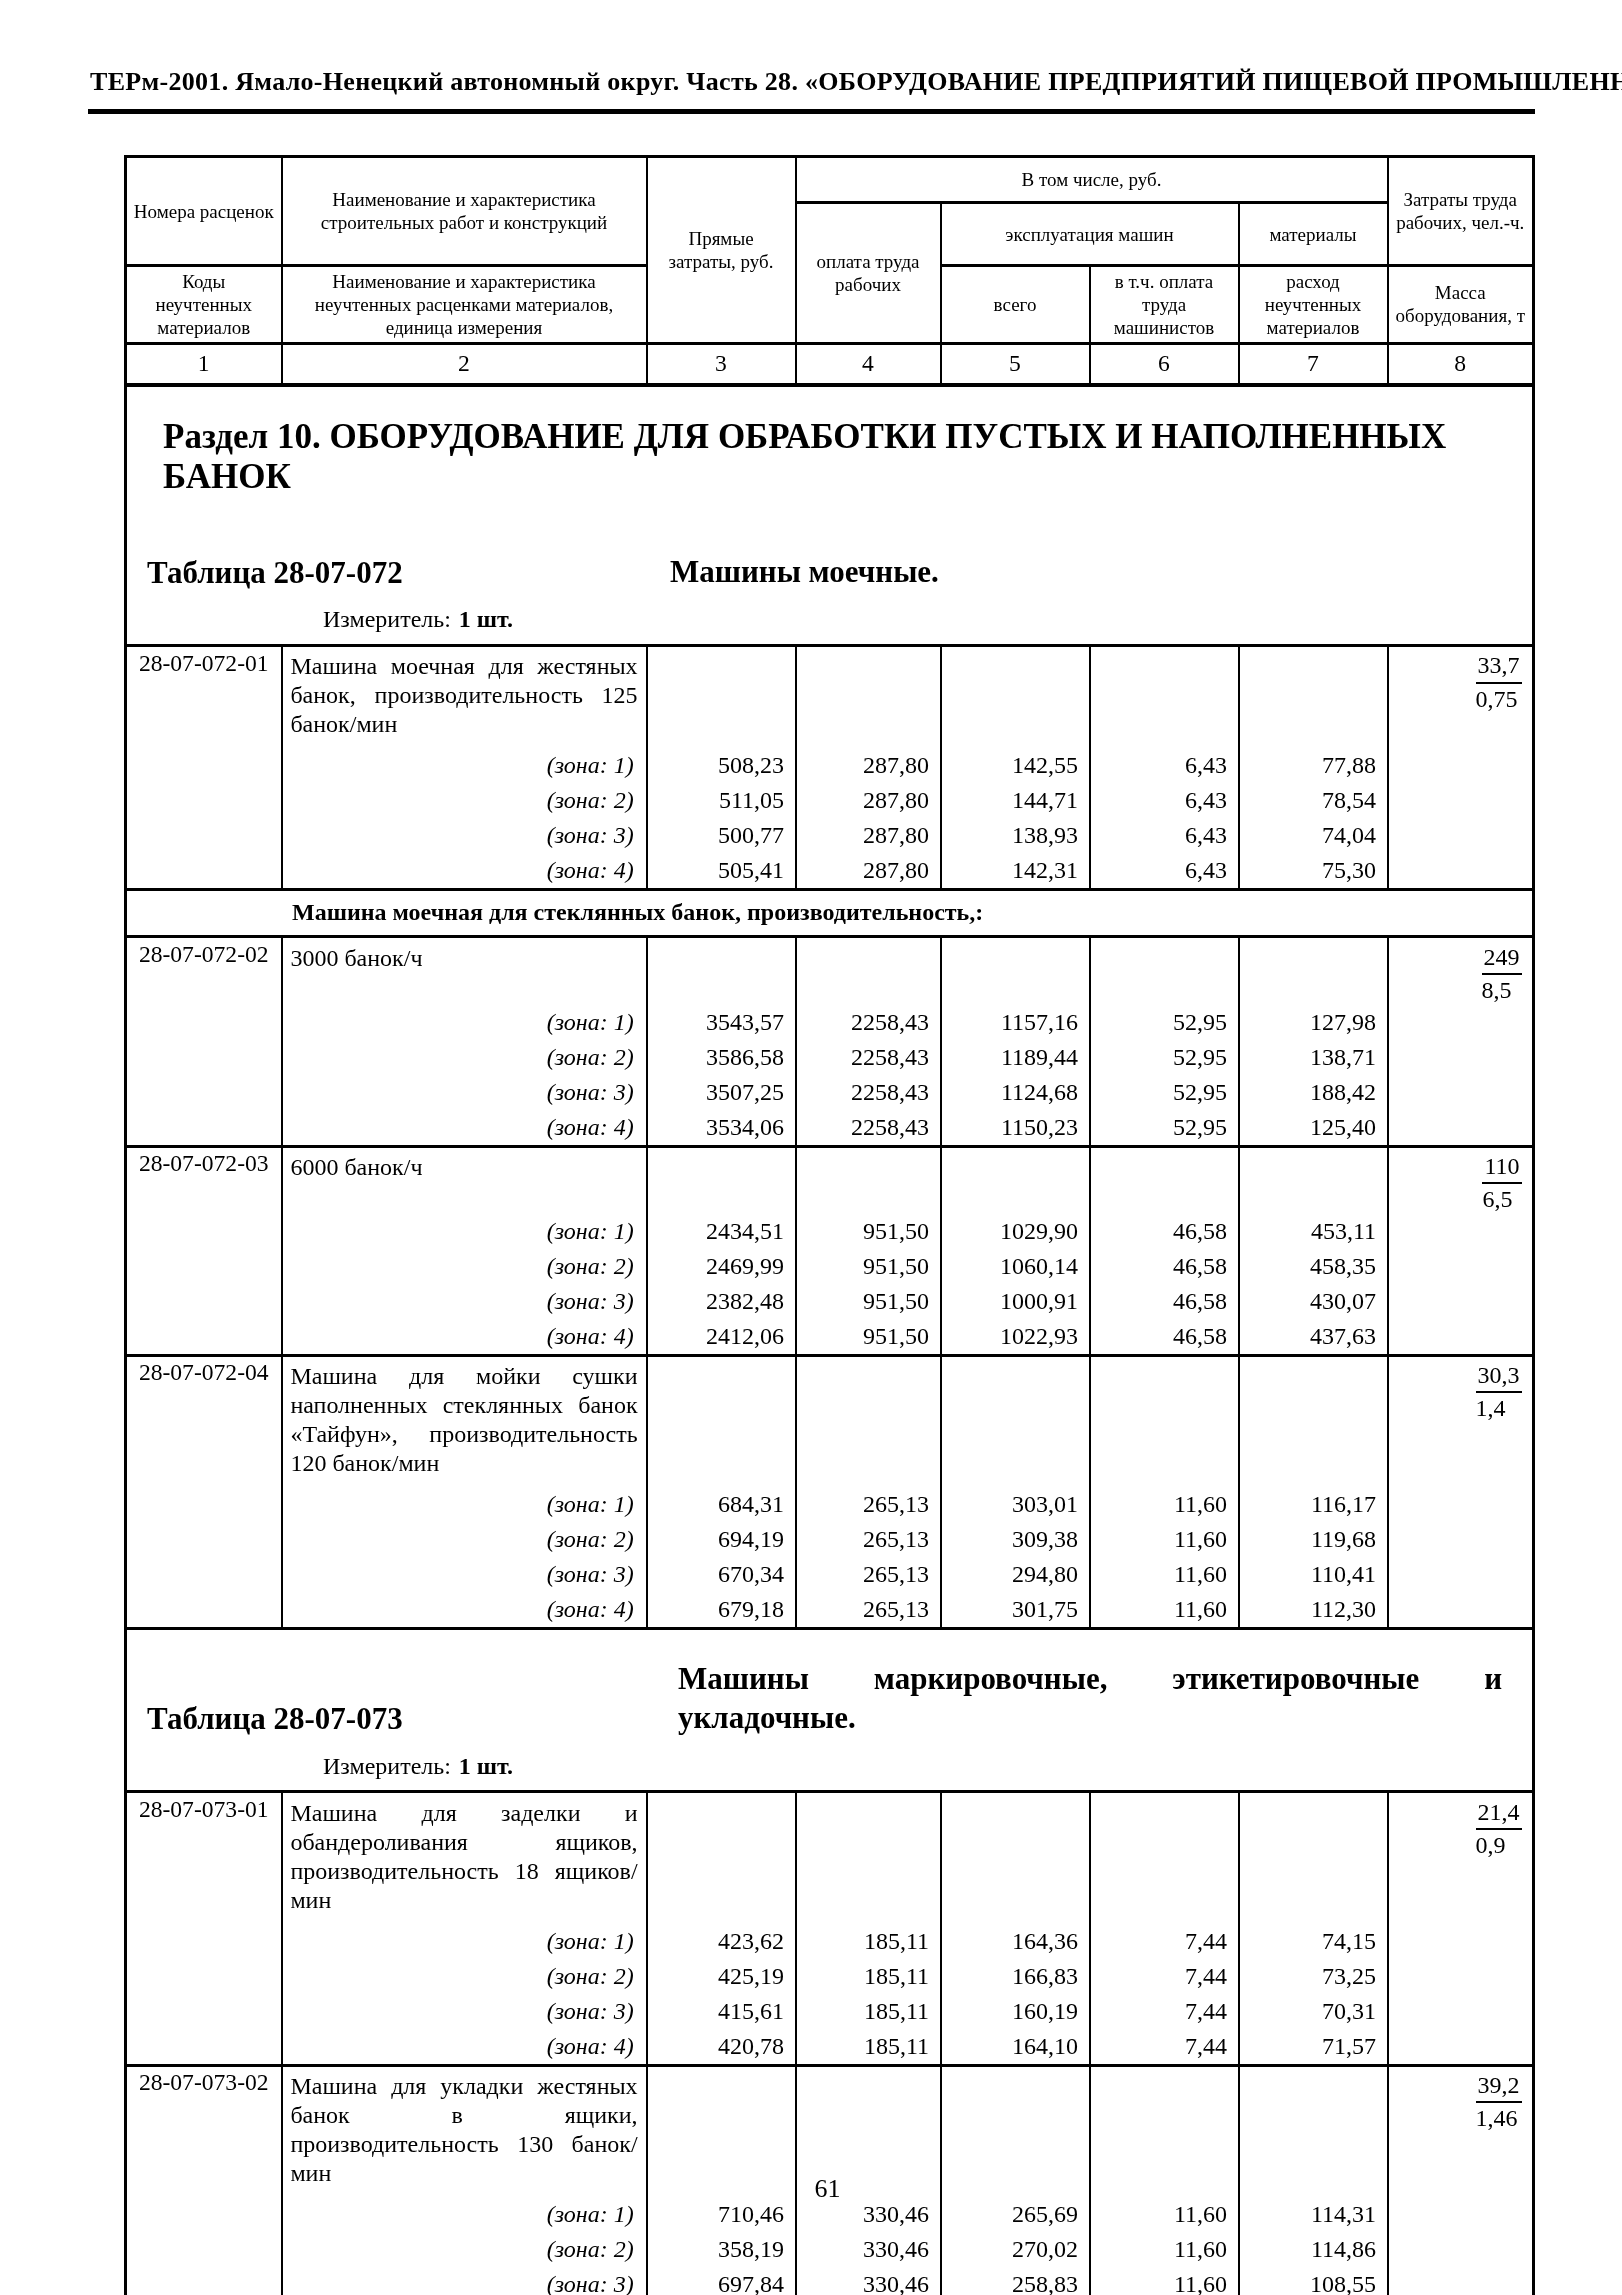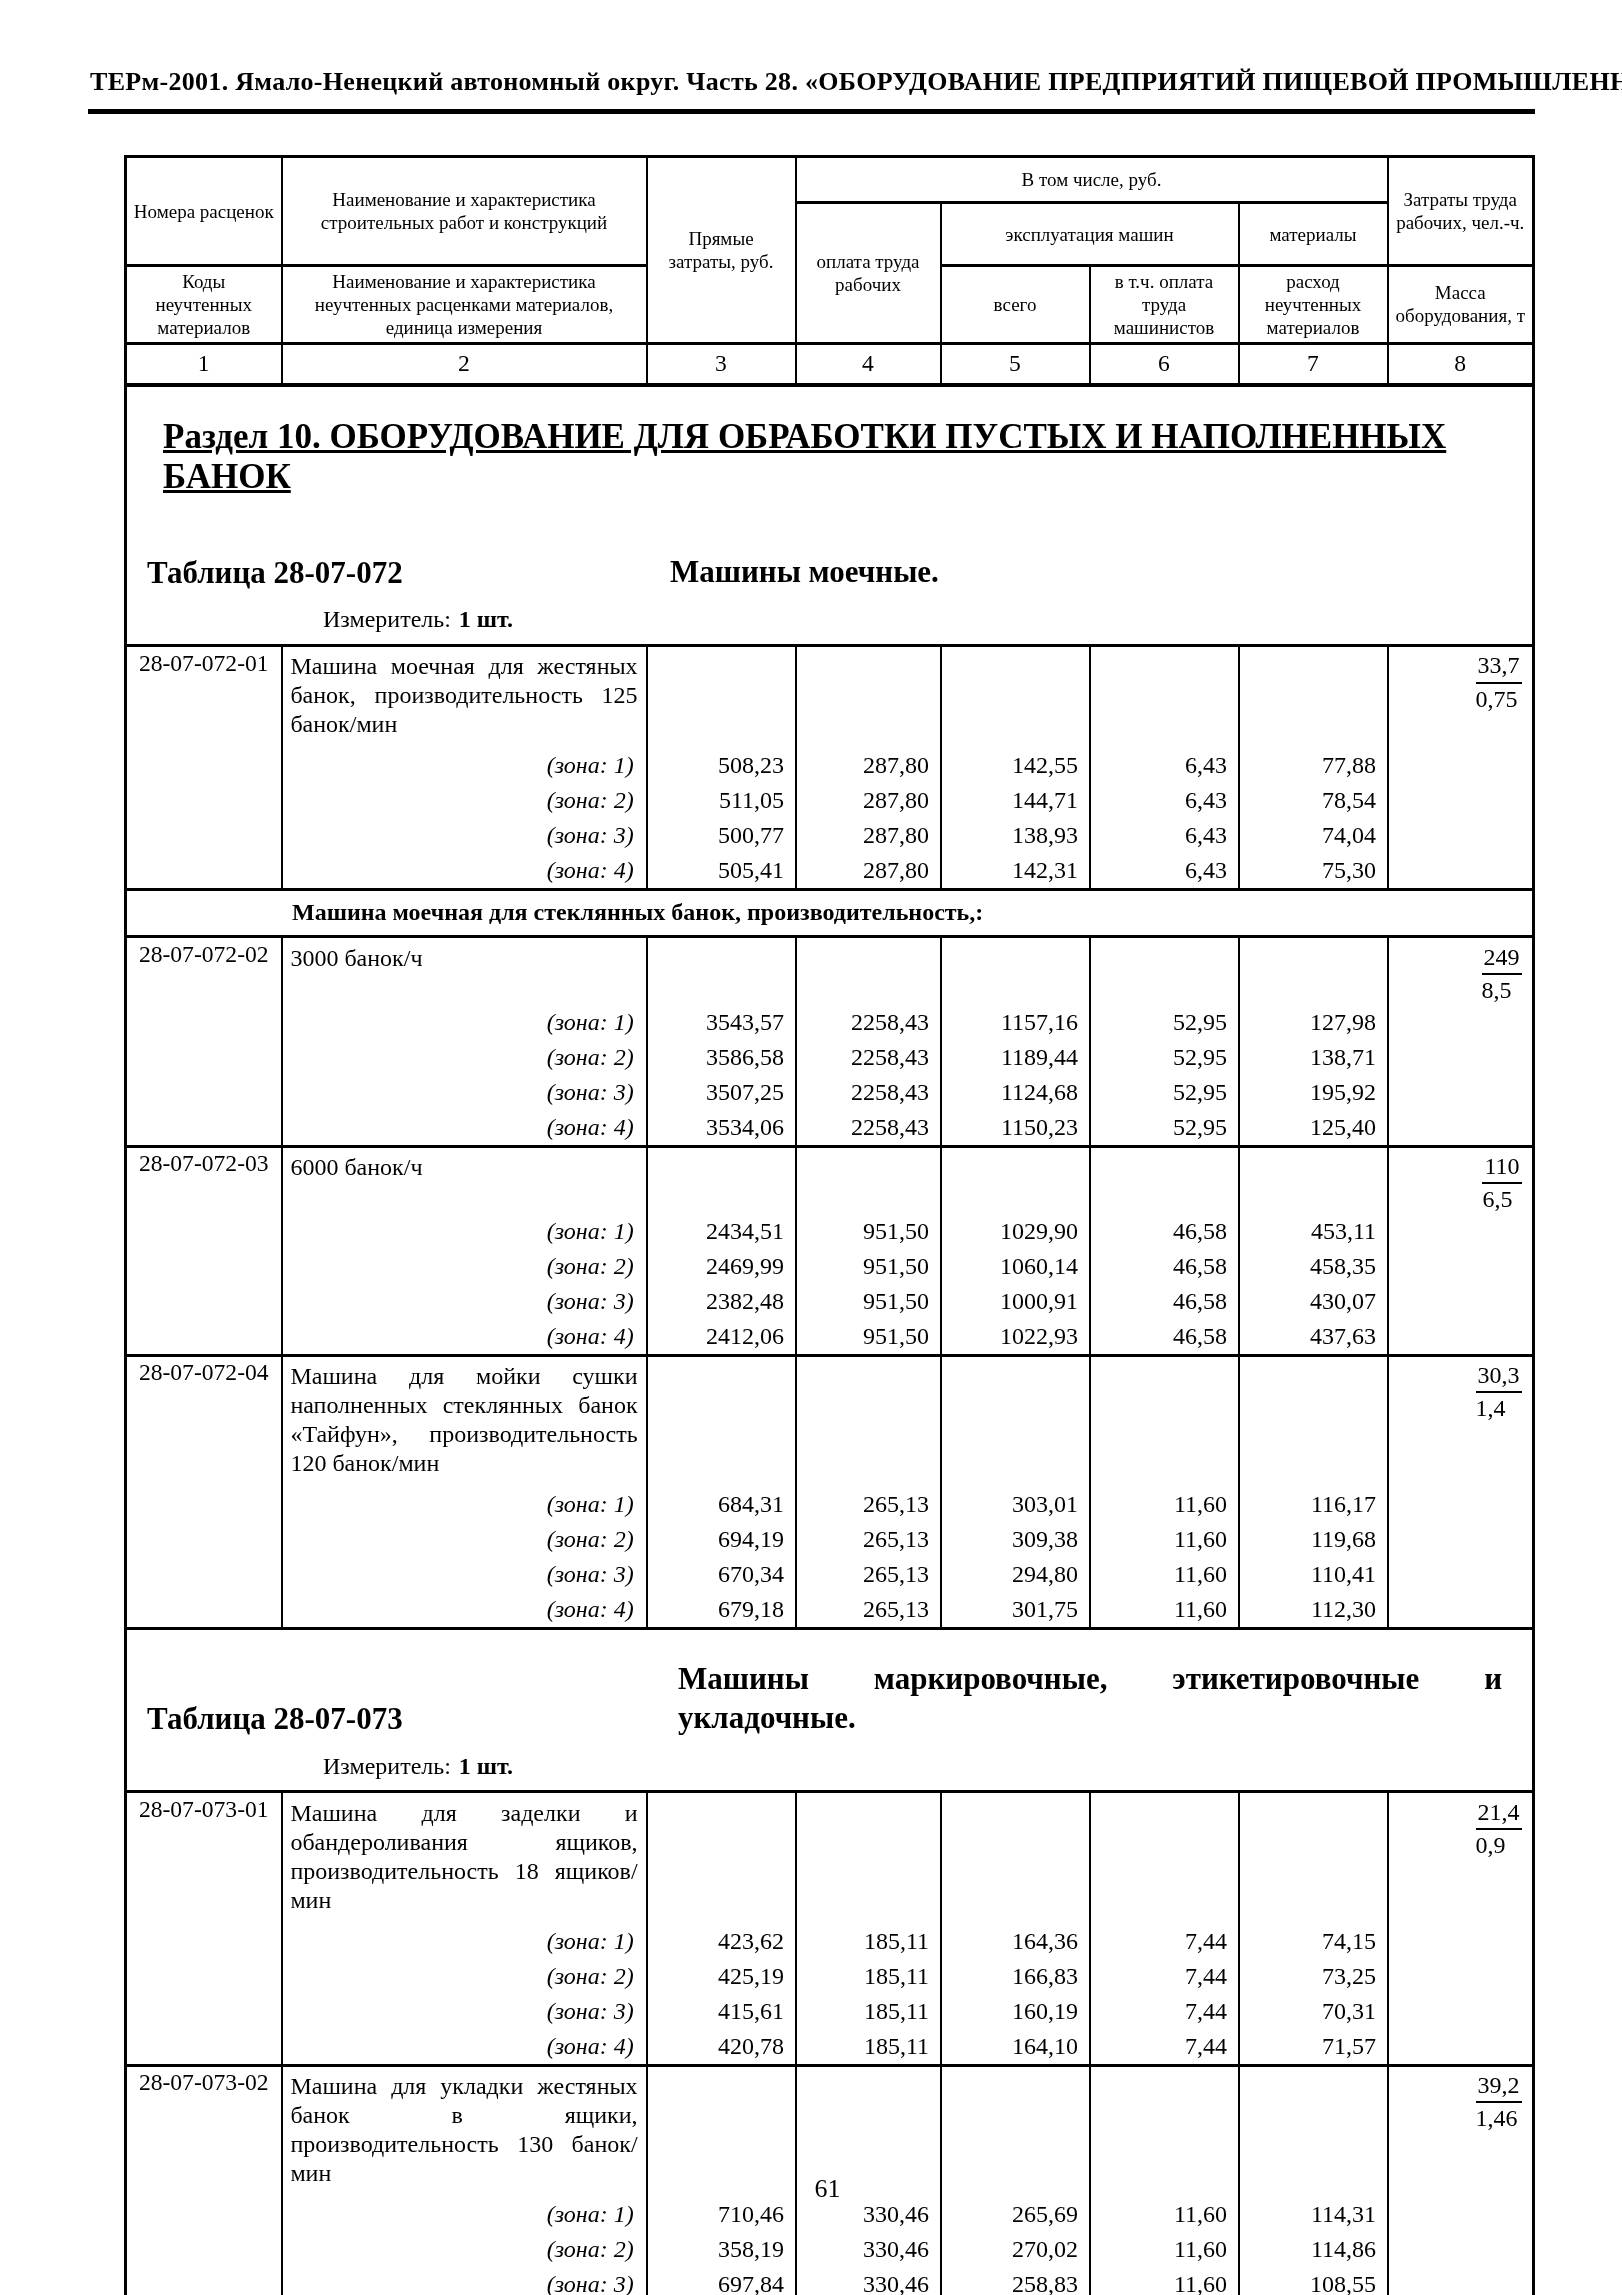--- a/index.html
+++ b/index.html
@@ -36,21 +36,21 @@
   th.hC{height:69px;}
   tr.nums th{height:33px;font-size:23.6px;border-bottom:4.6px solid #000;}
 
   .rate-table td{
     border-left:2.6px solid #000;border-right:2.6px solid #000;
     font-size:24px;
   }
 
   
   td.title-cell{border-left:none;border-right:none;border-bottom:3.9px solid #000;padding:0 0 10.5px 0;}
-  .section-title{font-size:35px;font-weight:bold;padding:30px 0 0 36px;text-decoration:underline;}
+  .section-title{font-size:35px;font-weight:bold;padding:30px 0 0 36px;}
   .table-heading{display:flex;padding:55px 0 0 20px;align-items:flex-end;}
   .table-heading.tight{padding-top:29px;gap:8px;}
   .table-label{font-size:31px;font-weight:bold;width:523px;flex:none;}
   .table-title{font-size:31px;font-weight:bold;width:824px;line-height:39px;text-align:justify;}
   .measurer{font-size:24px;padding:15.7px 0 0 196px;}
   .measurer .meas-val{font-weight:bold;margin-left:7.9px;}
 
   
   tr.desc-row td{vertical-align:top;}
   td.c-code{vertical-align:middle;text-align:center;font-size:23.6px;padding:2.6px 1.3px;}
@@ -222,21 +222,21 @@
           <td class="c-val">138,71</td>
           <td class="c-empty"></td>
         </tr>
         <tr class="zone-row">
           <td class="c-empty"></td>
           <td class="c-zone">(зона: 3)</td>
           <td class="c-val">3507,25</td>
           <td class="c-val">2258,43</td>
           <td class="c-val">1124,68</td>
           <td class="c-val">52,95</td>
-          <td class="c-val">195,92</td>
+          <td class="c-val">188,42</td>
           <td class="c-empty"></td>
         </tr>
         <tr class="zone-row block-end">
           <td class="c-empty"></td>
           <td class="c-zone">(зона: 4)</td>
           <td class="c-val">3534,06</td>
           <td class="c-val">2258,43</td>
           <td class="c-val">1150,23</td>
           <td class="c-val">52,95</td>
           <td class="c-val">125,40</td>

